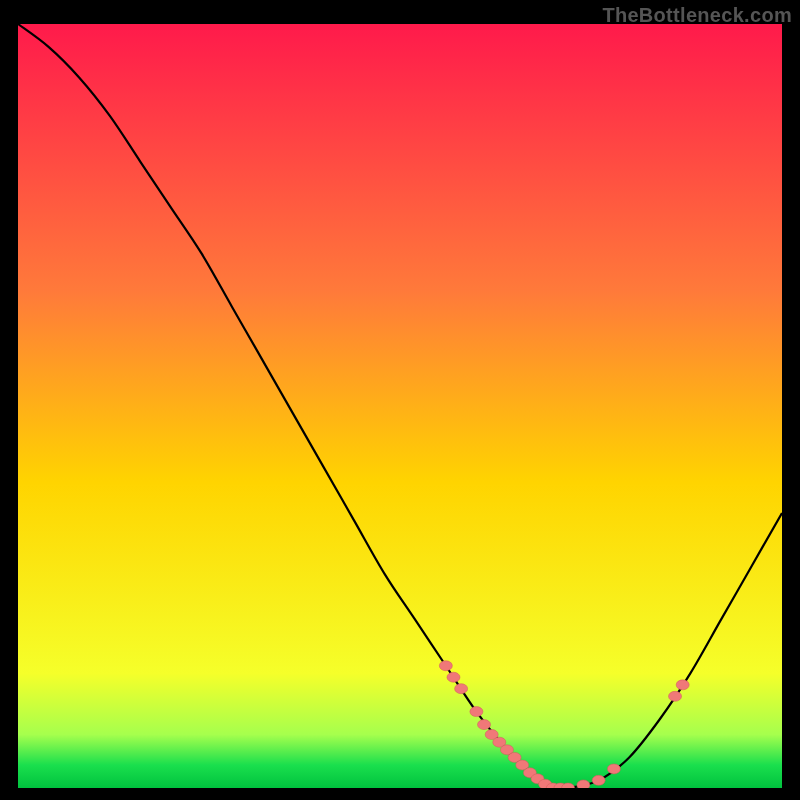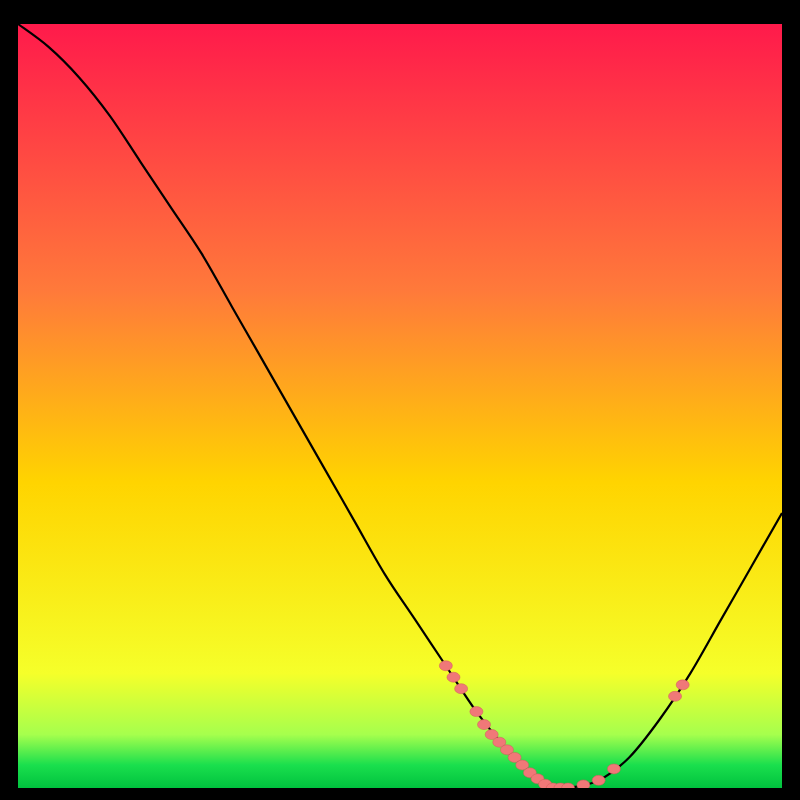--- a/index.html
+++ b/index.html
@@ -41,20 +41,21 @@
     width: 764px;
     height: 764px;
     display: block;
   }
 </style>
 </head>
 <body>
 
 <div class="stage">
 
+  <div class="watermark">TheBottleneck.com</div>
 
   <div class="plot-wrap">
     <svg class="plot" viewBox="0 0 764 764" preserveAspectRatio="none">
       <defs>
         <linearGradient id="bgGrad" x1="0" y1="0" x2="0" y2="1">
           <stop offset="0%" stop-color="#ff1a4b"></stop>
           <stop offset="35%" stop-color="#ff7a3a"></stop>
           <stop offset="60%" stop-color="#ffd400"></stop>
           <stop offset="85%" stop-color="#f5ff2a"></stop>
           <stop offset="93%" stop-color="#a6ff4d"></stop>

